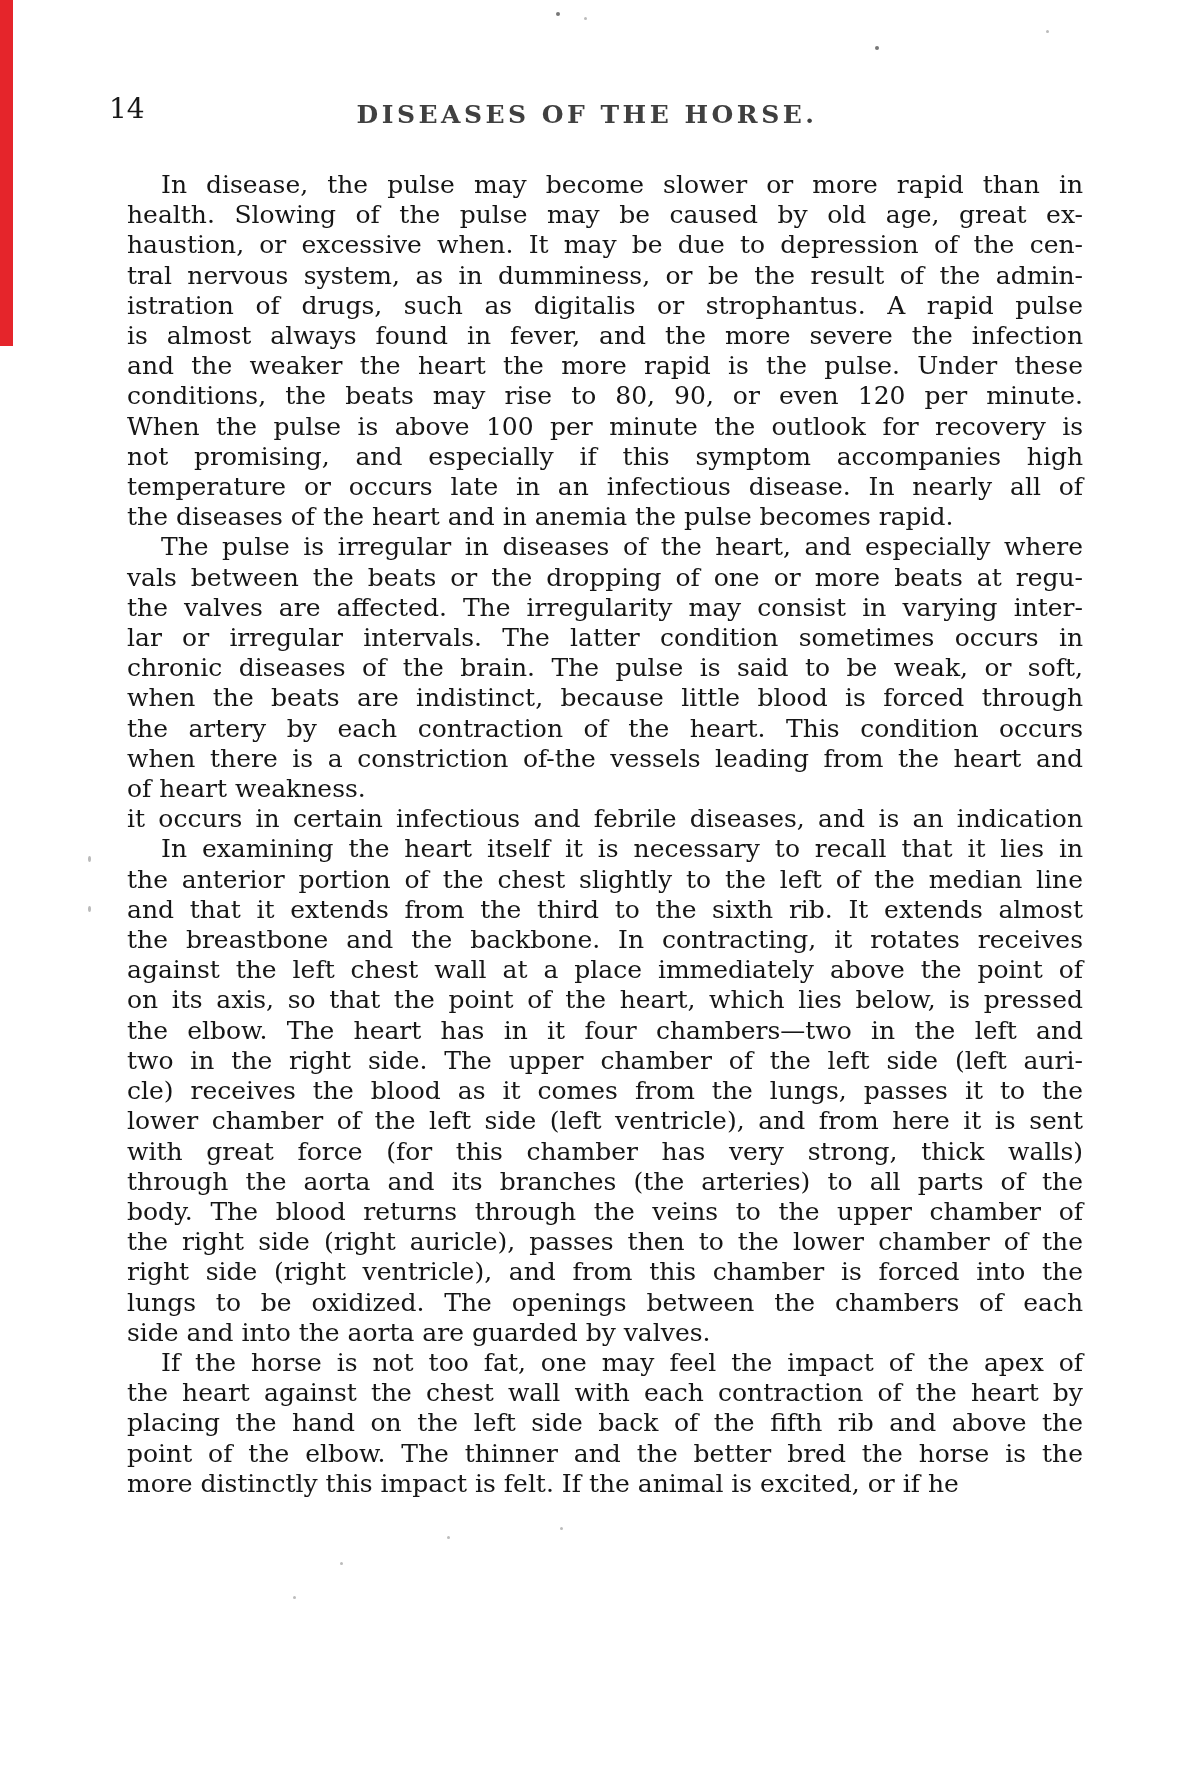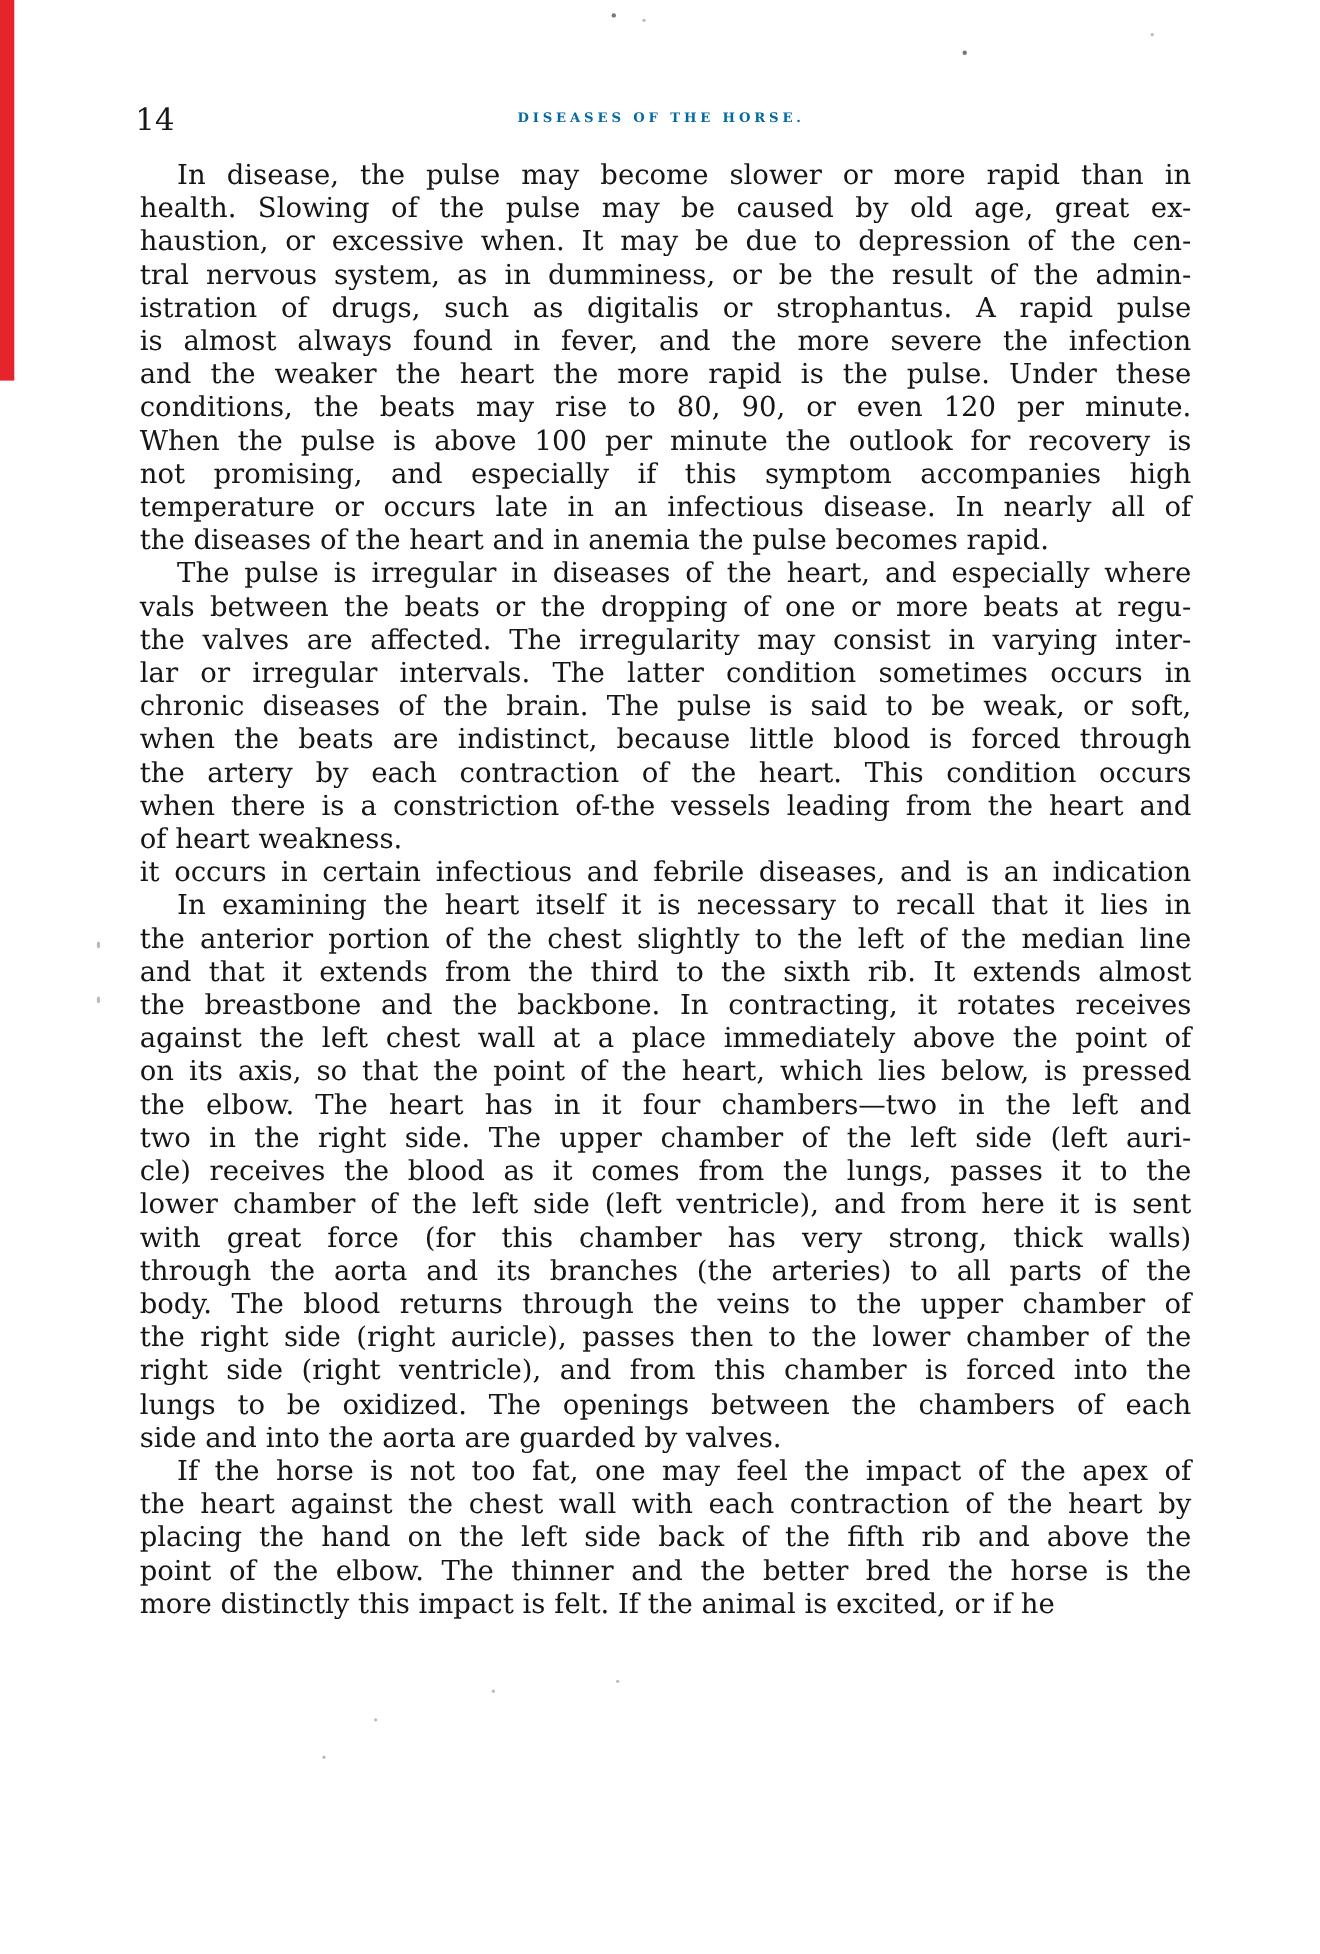--- a/index.html
+++ b/index.html
@@ -18,45 +18,45 @@
   }
   .red-stripe {
     position: absolute;
     left: 0;
     top: 0;
     width: 13px;
     height: 346px;
   }
   .page-header {
     position: absolute;
-    left: 123px;
+    left: 109px;
     width: 956px;
     top: 96px;
     height: 36px;
   }
   .page-number {
     position: absolute;
     left: 0;
     top: -4px;
     font-size: 28px;
     color: #181818;
   }
   .running-title {
     display: block;
     text-align: center;
-    font-size: 12px;
+    font-size: 25px;
     font-weight: bold;
     letter-spacing: 3.5px;
-    color: #0369a1;
+    color: #404040;
     padding-top: 4px;
   }
   .text-block {
     position: absolute;
     left: 127px;
-    top: 144px;
+    top: 170px;
     width: 956px;
     font-size: 25px;
     line-height: 30.2px;
     color: #161616;
   }
   .paragraph { margin: 0; }
   .line {
     text-align: justify;
     text-align-last: justify;
   }

